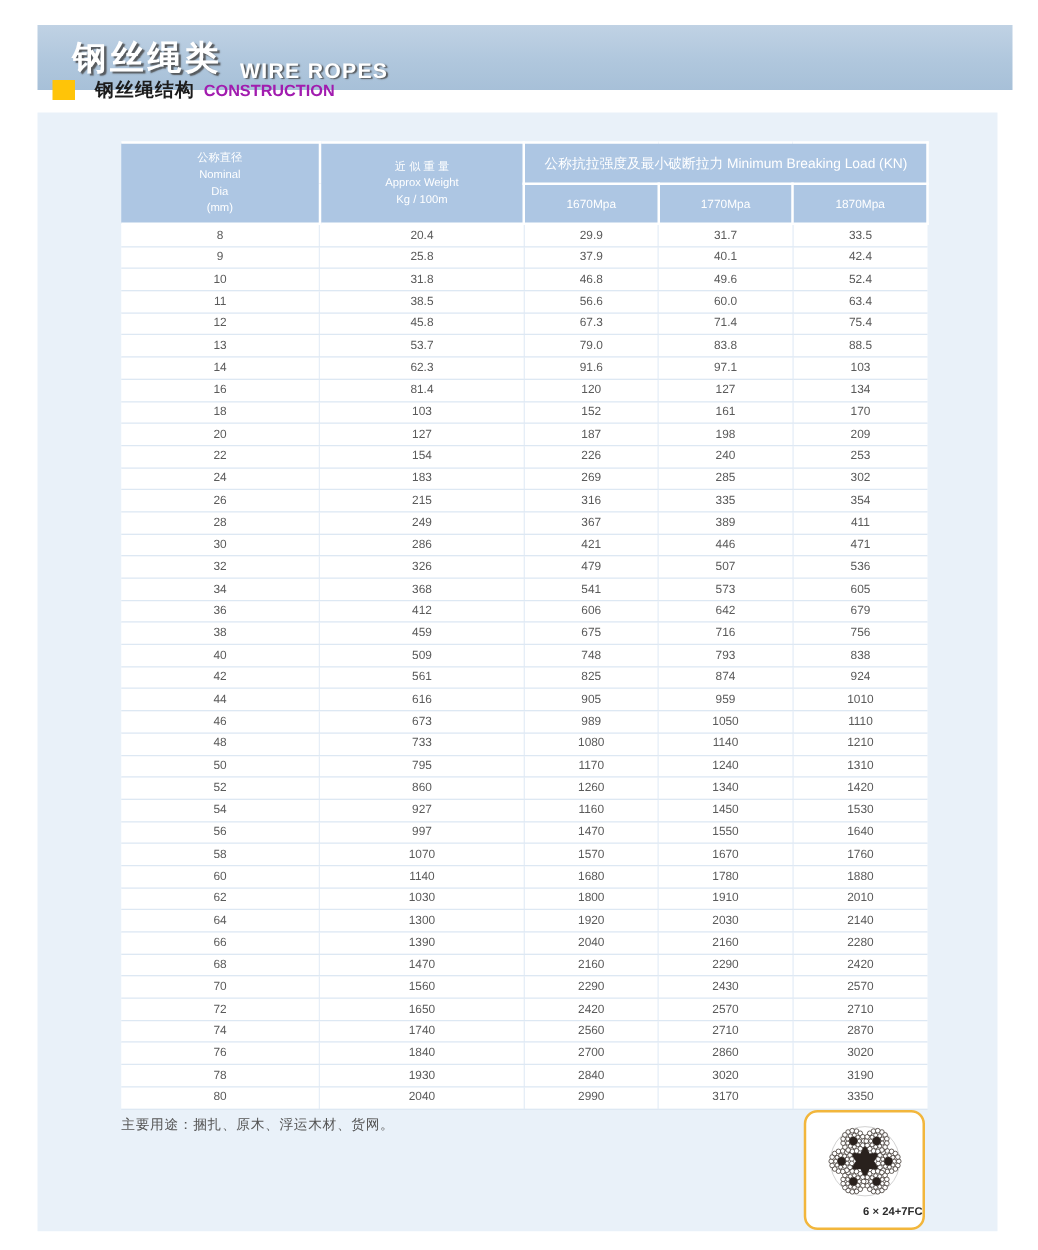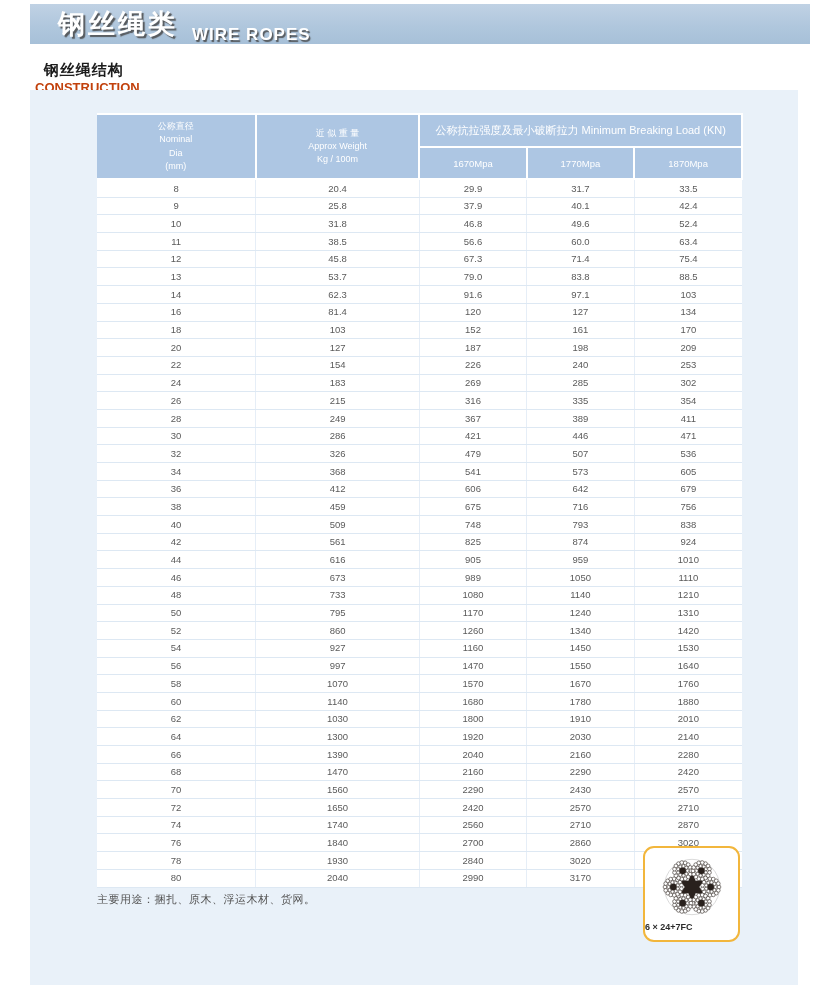--- a/index.html
+++ b/index.html
@@ -2,40 +2,40 @@
 <html><head>
 <meta charset="utf-8">
 <style>
   html,body { margin:0; padding:0; }
   body {
     width:830px; height:1000px; background:#ffffff;
     font-family:"Liberation Sans", sans-serif;
     position:relative; overflow:hidden;
   }
   .title-bar {
-    position:absolute; left:30px; top:4px; width:780px; height:40px;
+    position:absolute; left:30px; top:20px; width:780px; height:52px;
     background:linear-gradient(180deg,#c0d2e4 0%,#b0c7dd 55%,#a7c0d8 100%);
     display:flex; align-items:center; padding-left:28px; box-sizing:border-box;
   }
   .title-zh {
     font-size:27px; font-weight:bold; color:#ffffff; letter-spacing:3px;
     text-shadow:2px 2px 1px rgba(70,70,70,0.85);
   }
   .title-en {
     font-size:17px; font-weight:bold; color:#ffffff; letter-spacing:1px;
     margin-left:14px; margin-top:22px;
     text-shadow:1.5px 1.5px 1px rgba(70,70,70,0.85);
   }
   .section-row {
-    position:absolute; left:28px; top:61px; height:22px;
-    display:flex; align-items:center;flex-direction:column;
+    position:absolute; left:42px; top:61px; height:22px;
+    display:flex; align-items:center;
   }
   .section-square { width:18px; height:16px; margin-right:16px; }
   .section-zh { font-size:15px; font-weight:bold; color:#1c1c1c; letter-spacing:1px; }
-  .section-en { font-size:13px; font-weight:bold; color:#c2410c; margin-left:7px;text-align:center; }
+  .section-en { font-size:13px; font-weight:bold; color:#a21caf; margin-left:7px;text-align:center; }
   .panel {
     position:absolute; left:30px; top:90px; width:768px; height:895px;
     background:#e9f1f9;
   }
   .spec-table {
     position:absolute; left:67px; top:23px; width:646px;
     border-collapse:collapse; table-layout:fixed;padding-left:47px;
   }
   .spec-table th {
     background:#adc6e3; color:#ffffff; font-weight:normal;
@@ -50,23 +50,23 @@
     background:#ffffff; color:#5a5a5a; font-size:9.5px; text-align:center;
     height:16.7px; padding:0; line-height:1;
     border-bottom:1px solid #dde8f3; border-right:1px solid #e6eef7;
   }
   .spec-table td:last-child { border-right:none; }
   .note {
     position:absolute; left:67px; top:802px;
     font-size:11px; color:#555555; letter-spacing:0.5px;
   }
   .figure-box {
-    position:absolute; left:613px; top:756px; width:97px; height:96px;
+    position:absolute; left:613px; top:798px; width:97px; height:96px;
     background:#ffffff; border:2px solid #404040; border-radius:11px;
-    box-sizing:border-box; text-align:left;
+    box-sizing:border-box; text-align:right;
   }
   .figure-box svg { display:block; margin:3px auto 0 auto; }
   .figure-caption { font-size:9px; font-weight:bold; color:#2b2b2b; line-height:1; }
 </style>
 </head>
 <body>
 
 <div class="title-bar">
   <span class="title-zh">钢丝绳类</span>
   <span class="title-en">WIRE ROPES</span>

